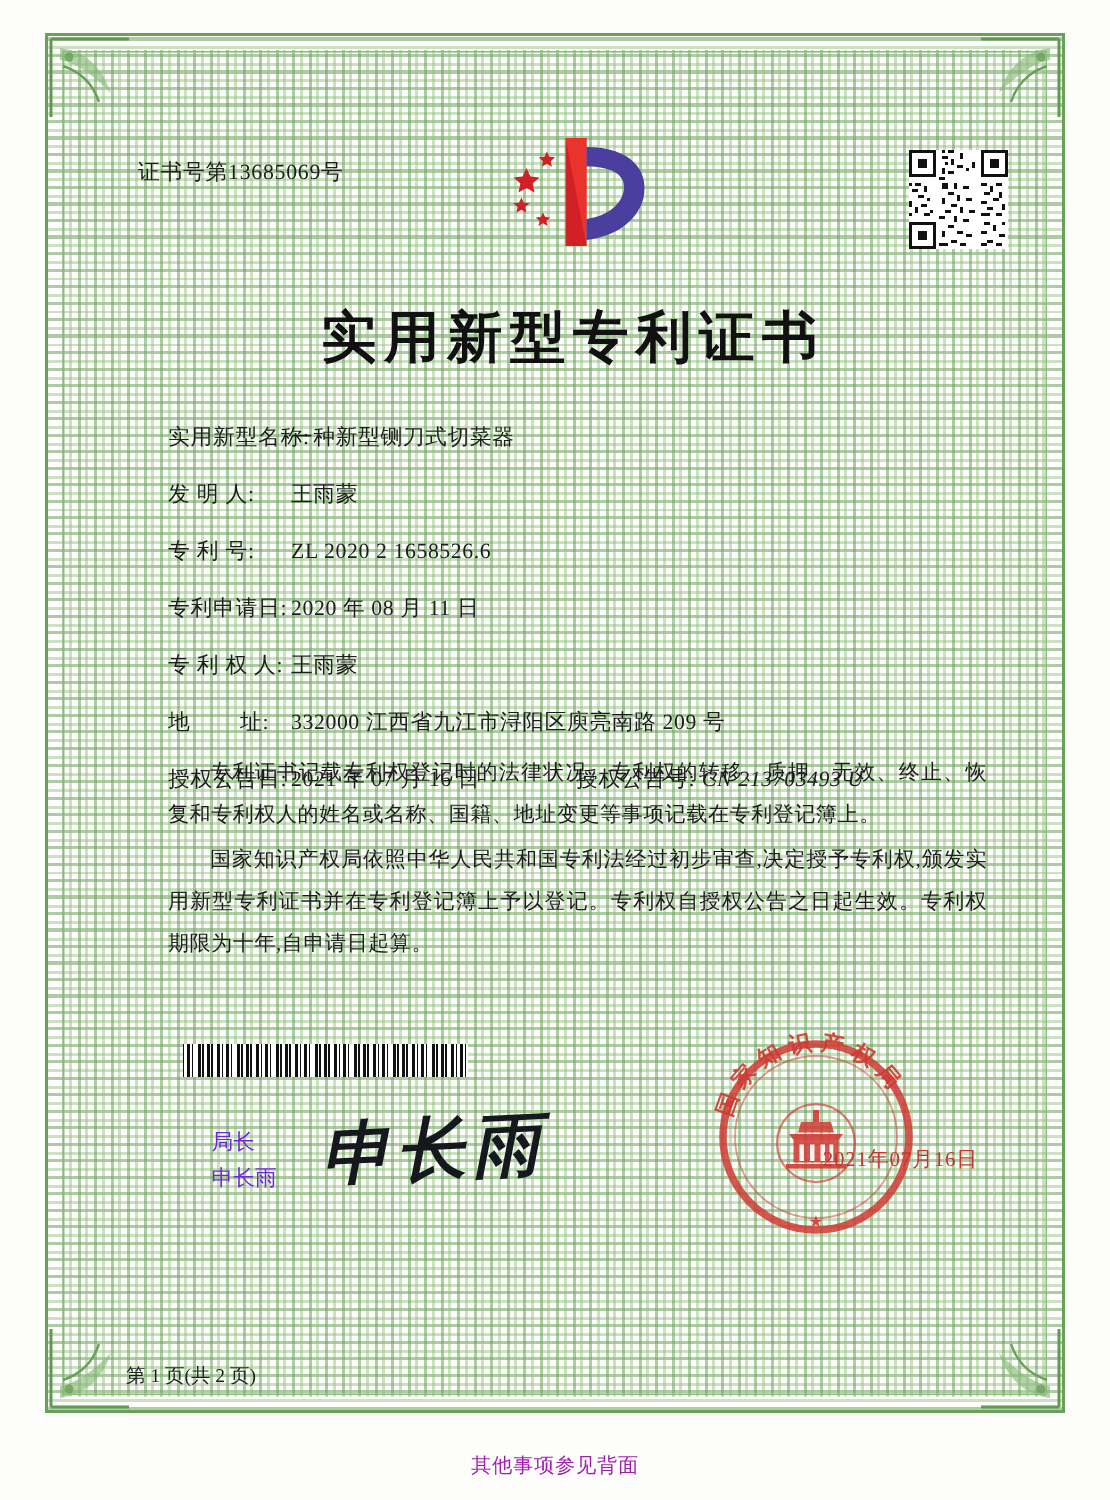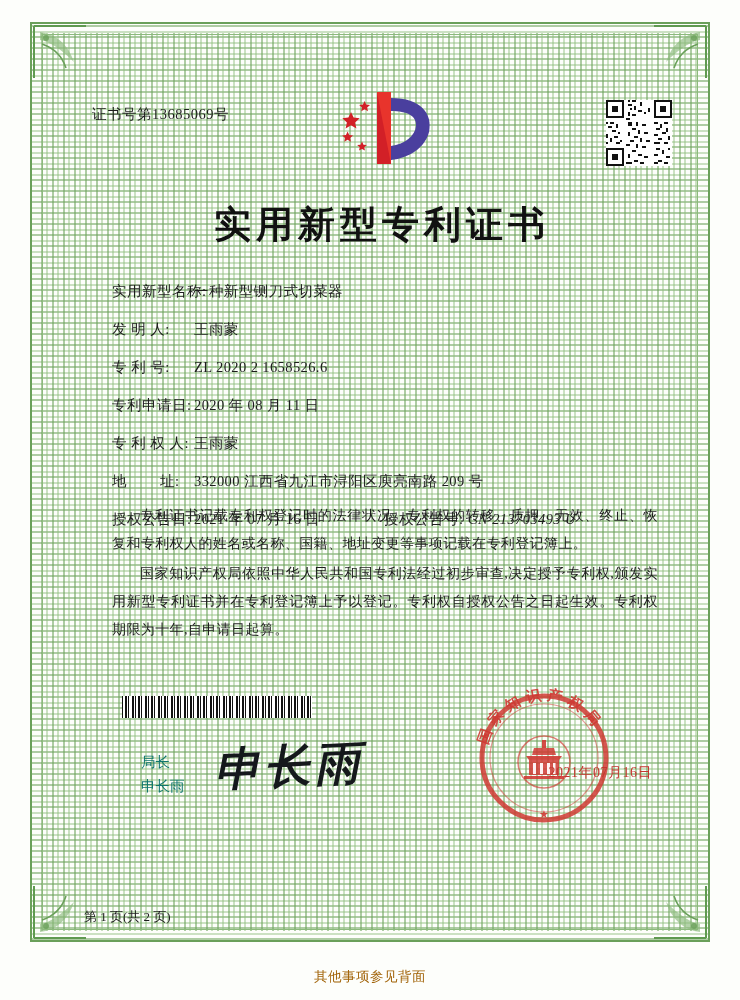--- a/index.html
+++ b/index.html
@@ -176,21 +176,21 @@
       #111 6px, #111 7px, #fff 7px, #fff 10px,
       #111 10px, #111 12px, #fff 12px, #fff 13px);
   }
 
   .signature-block {
     position: absolute;
     left: 38px;
     top: 690px;
     font-size: 14.5px;
     line-height: 24px;
-    color: #0f766e;
+    color: #6d28d9;
     padding-left: 19px;
   }
   .handwriting {
     position: absolute;
     left: 130px;
     top: 676px;
     font-size: 46px;
     font-family: "Liberation Serif", serif;
     font-style: italic;
     font-weight: bold;
@@ -223,21 +223,21 @@
     font-size: 13px;
     color: #1d1d1d;
   }
 
   .footnote {
     position: absolute;
     left: 0; right: 0;
     bottom: 14px;
     text-align: center;
     font-size: 13.5px;
-    color: #a16207;
+    color: #a21caf;
     letter-spacing: 0.5px;
   }
 </style>
 </head>
 <body>
 
 <div class="page">
 
   <div class="border-outer"></div>
   <div class="border-pattern"></div>

